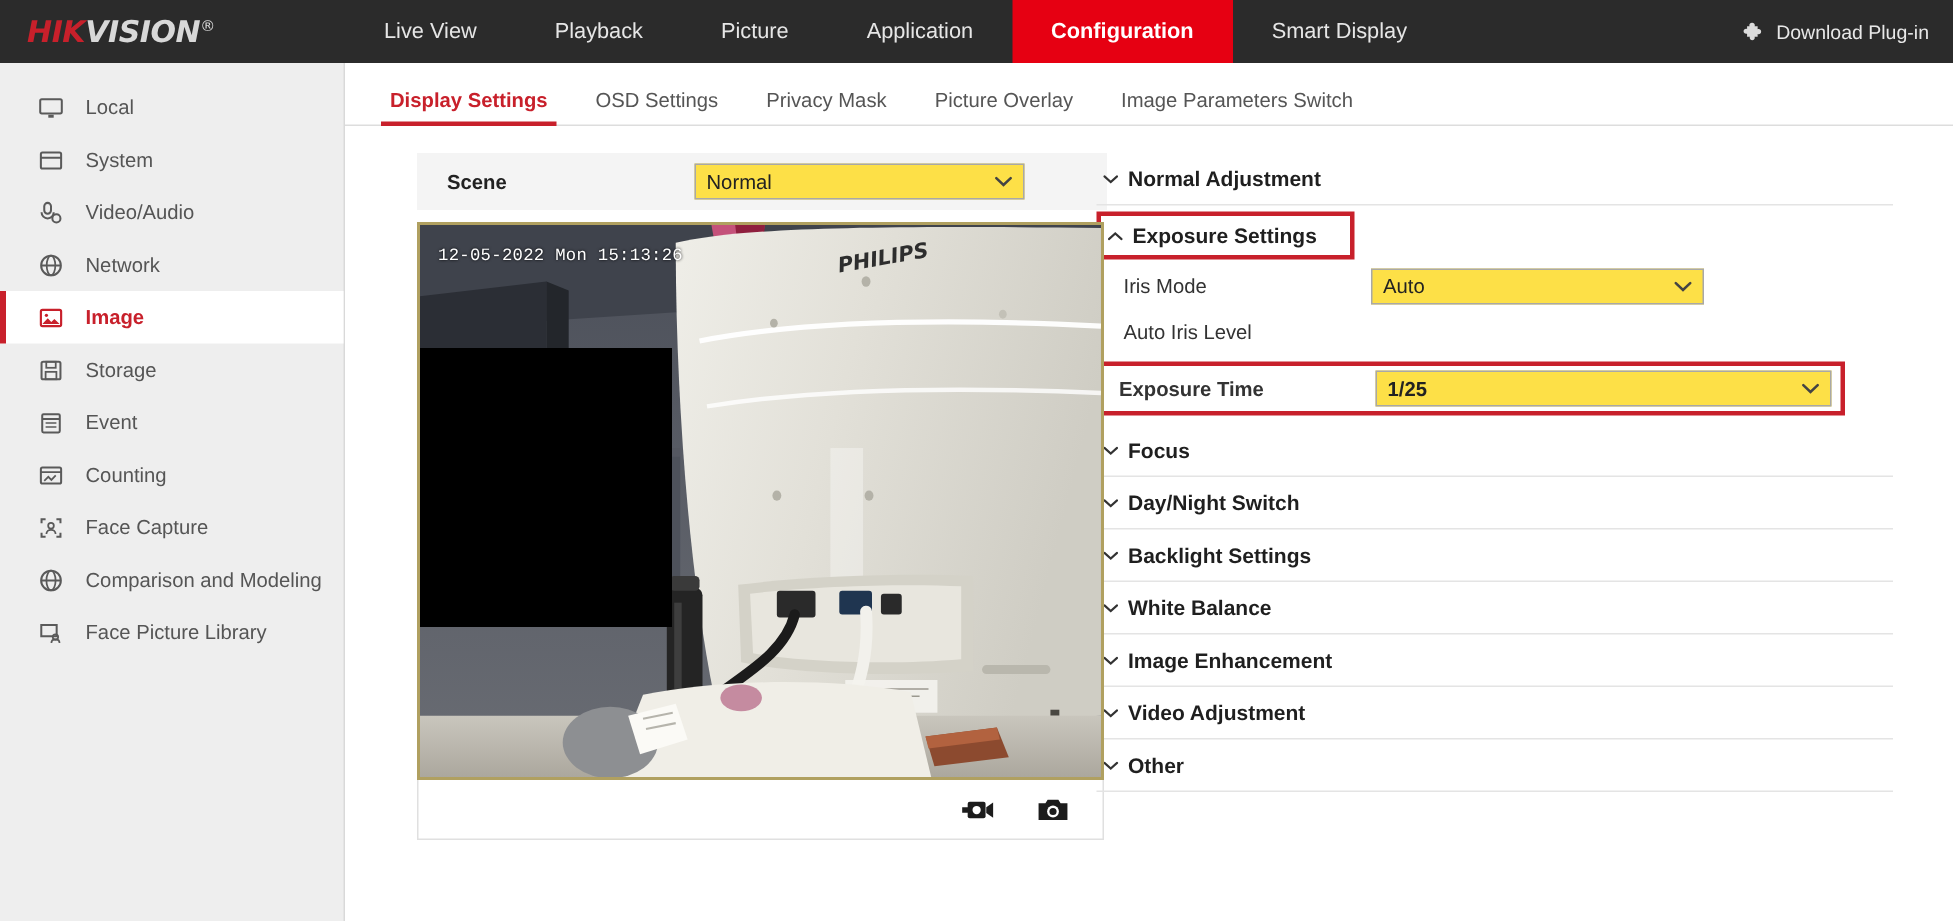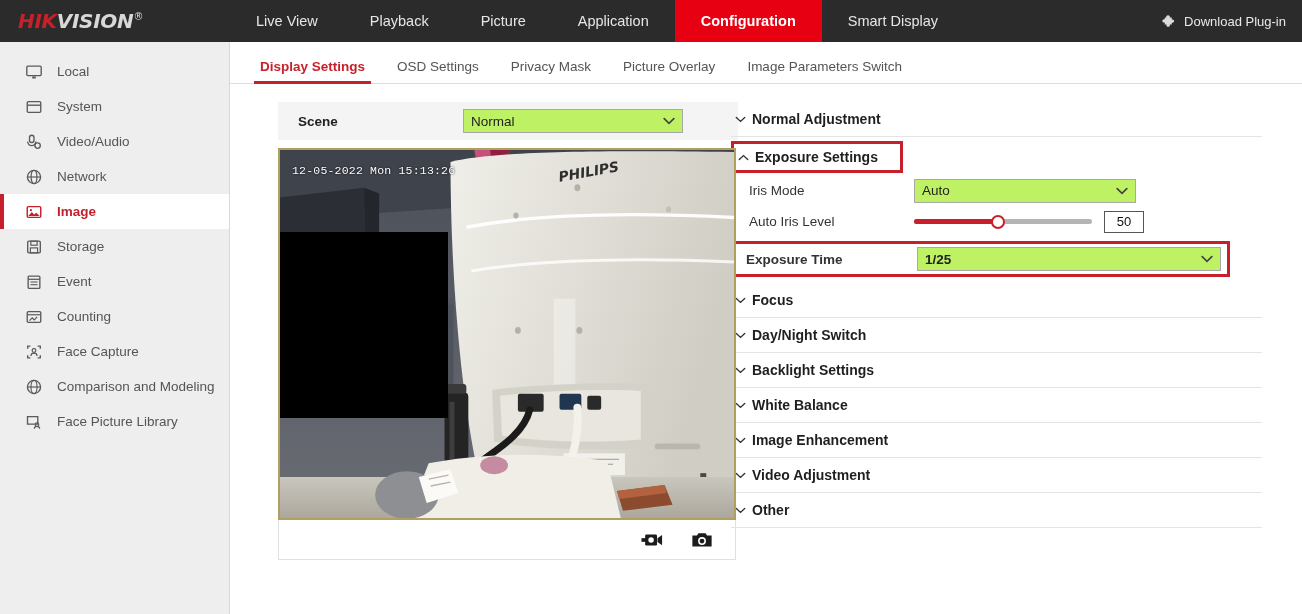--- a/index.html
+++ b/index.html
@@ -188,21 +188,21 @@
   }
   .scene-label {
     font-size: 13.5px;
     font-weight: bold;
     color: #222222;
     width: 165px;
   }
   .select-box {
     position: relative;
     border: 1px solid #a8a8a8;
-    background: #bef264;
+    background: #fde047;
     height: 24px;
     display: flex;
     align-items: center;
     padding: 0 24px 0 7px;
     font-size: 13.5px;
     color: #222222;
     cursor: pointer;
   }
   .select-box .chev {
     position: absolute;
@@ -675,28 +675,20 @@
               <span class="chev">
                 <svg width="12" height="8" viewBox="0 0 12 8">
                     <path d="M1.2 1.7L6 6.3l4.8-4.6" fill="none" stroke="#444" stroke-width="1.7" stroke-linecap="round"></path>
                   </svg>
               </span>
             </div>
           </div>
 
           <div class="field-row">
             <div class="field-label">Auto Iris Level</div>
-            <div class="slider-wrap">
-              <div class="slider">
-                <div class="track"></div>
-                <div class="fill" id="iris-fill" style="width: 47%;"></div>
-                <div class="thumb" id="iris-thumb" style="left: 47%;"></div>
-              </div>
-              <div class="num-box">50</div>
-            </div>
           </div>
 
           <div class="exposure-boxed">
             <div class="field-label">Exposure Time</div>
             <div class="select-box field-select">
               <span>1/25</span>
               <span class="chev">
                 <svg width="12" height="8" viewBox="0 0 12 8">
                     <path d="M1.2 1.7L6 6.3l4.8-4.6" fill="none" stroke="#444" stroke-width="1.7" stroke-linecap="round"></path>
                   </svg>

